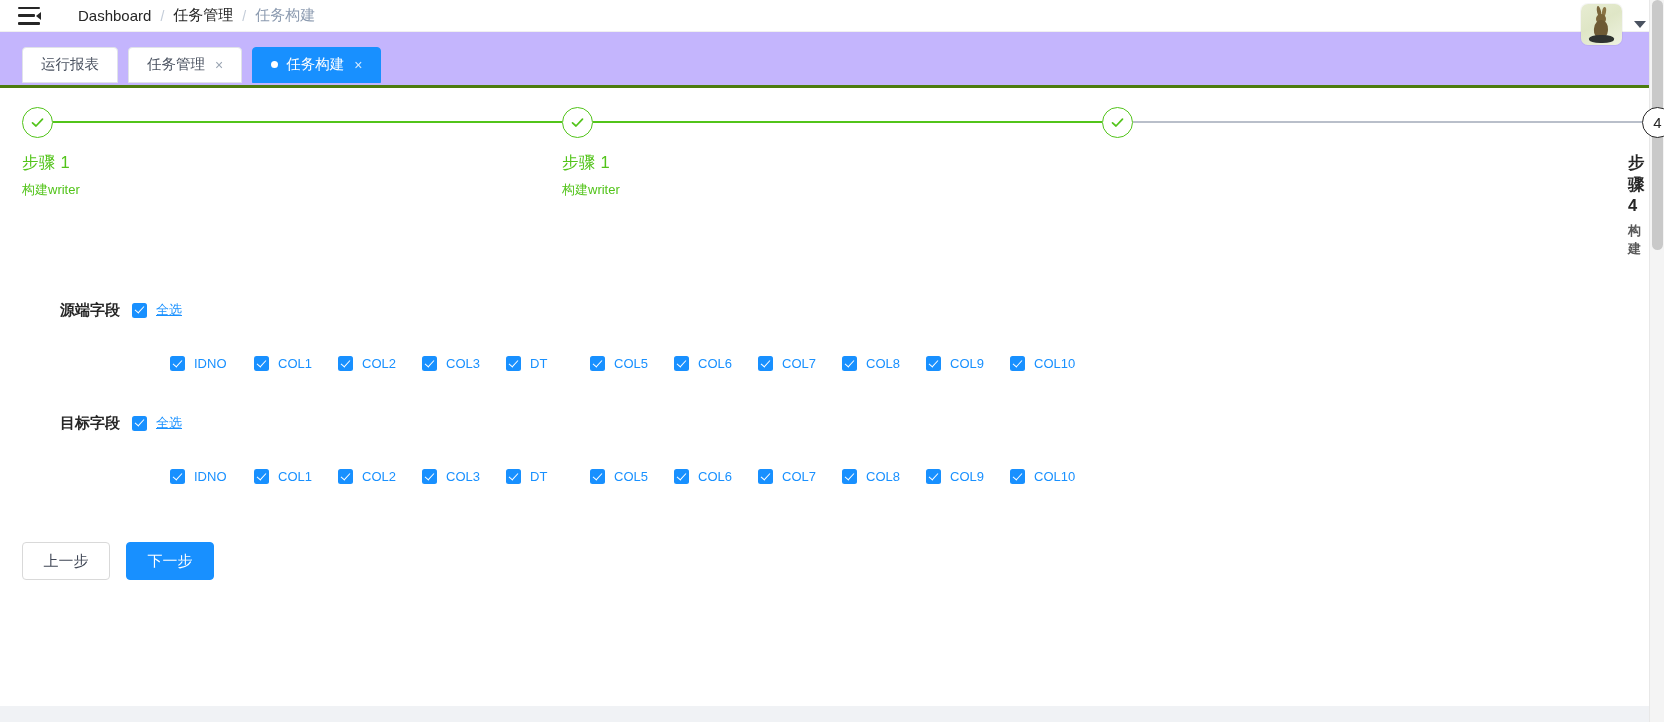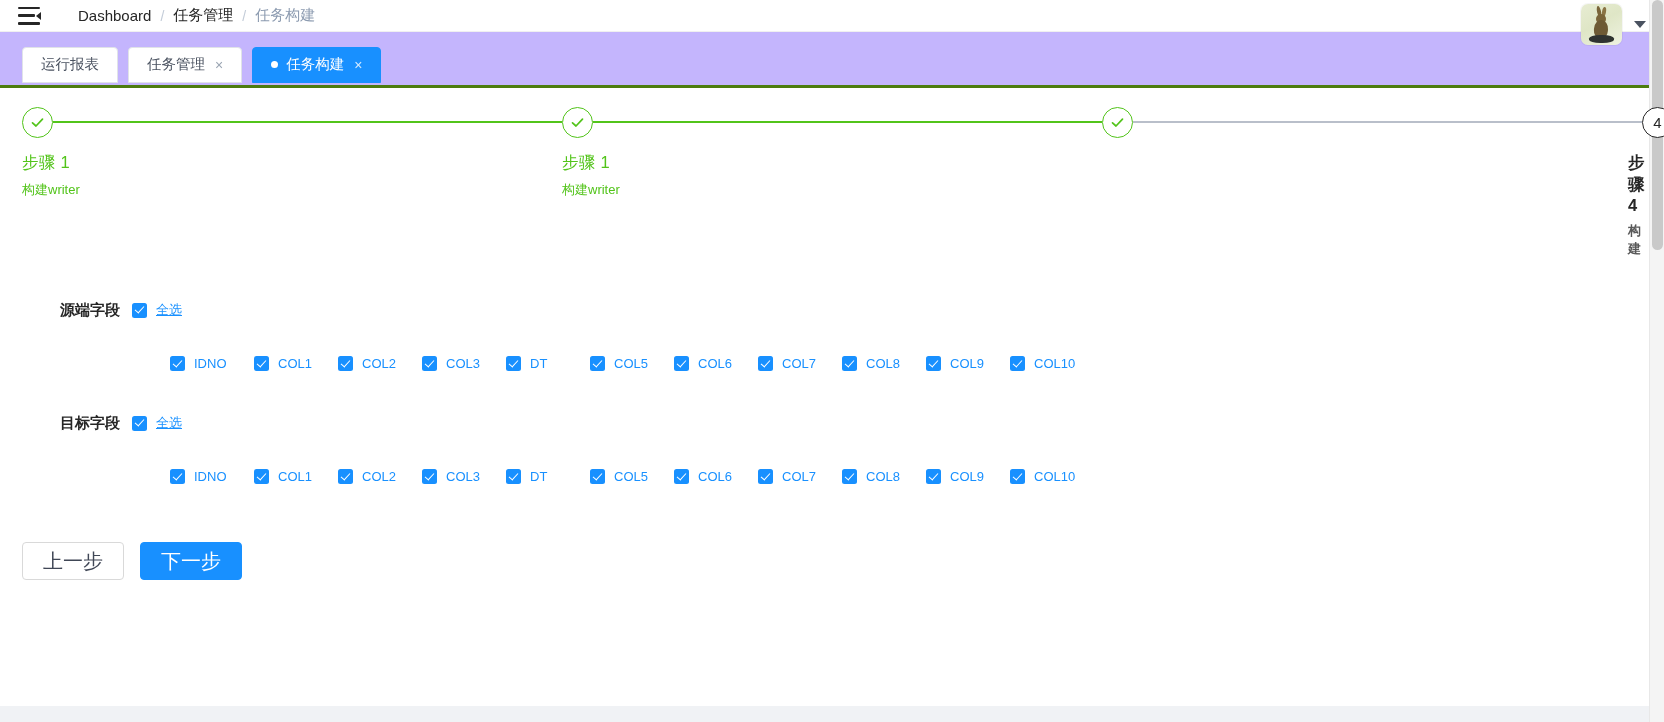--- a/index.html
+++ b/index.html
@@ -260,21 +260,21 @@
   .btn-row {
     display: flex; gap: 16px;
     padding-left: 0;
     margin-top: 58px;
   }
   .btn {
     height: 38px;
     min-width: 88px;
     padding: 0 20px;
     border-radius: 4px;
-    font-size: 20px;
+    font-size: 15px;
     display: inline-flex; align-items: center; justify-content: center;
     cursor: pointer;
     border: 1px solid #d9d9d9;
     background: #ffffff;
     color: #404756;
   }
   .btn.primary {
     background: #1890ff;
     border-color: #1890ff;
     color: #ffffff;

